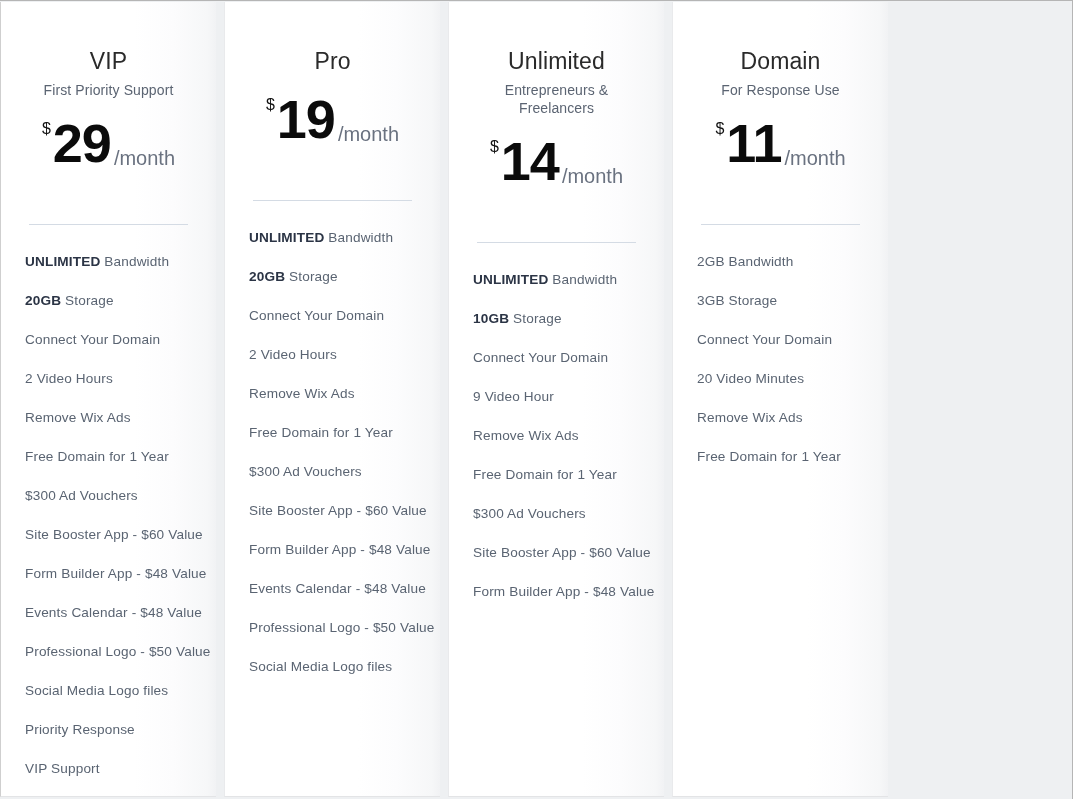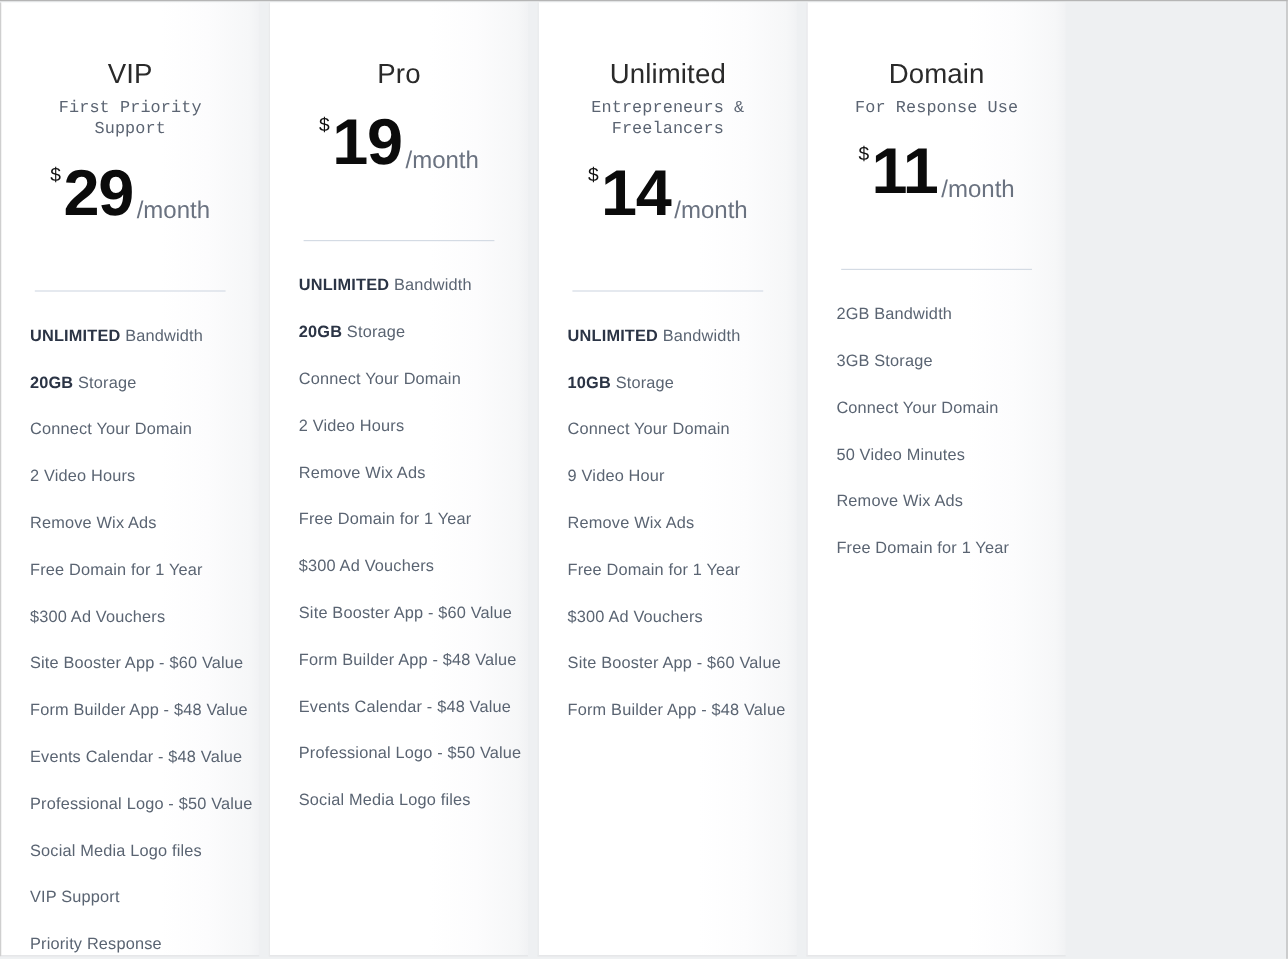--- a/index.html
+++ b/index.html
@@ -74,21 +74,20 @@
 
   .plan-subtitle {
     margin: 0;
     padding-top: 6px;
     text-align: center;
     font-size: 14px;
     font-weight: 400;
     line-height: 18px;
     color: #5b6472;
     letter-spacing: 0.1px;
-    font-family: Liberation Mono, monospace;
   }
 
   .price-block {
     display: flex;
     align-items: flex-start;
     justify-content: center;
     margin-top: 16px;
     height: 62px;
   }
   .price-currency {
@@ -163,22 +162,22 @@
             <li class="feature-item"><span>Connect Your Domain</span></li>
             <li class="feature-item"><span>2 Video Hours</span></li>
             <li class="feature-item"><span>Remove Wix Ads</span></li>
             <li class="feature-item"><span>Free Domain for 1 Year</span></li>
             <li class="feature-item"><span>$300 Ad Vouchers</span></li>
             <li class="feature-item"><span>Site Booster App - $60 Value</span></li>
             <li class="feature-item"><span>Form Builder App - $48 Value</span></li>
             <li class="feature-item"><span>Events Calendar - $48 Value</span></li>
             <li class="feature-item"><span>Professional Logo - $50 Value</span></li>
             <li class="feature-item"><span>Social Media Logo files</span></li>
+            <li class="feature-item"><span>Priority Response</span></li>
             <li class="feature-item"><span>VIP Support</span></li>
-            <li class="feature-item"><span>Priority Response</span></li>
           </ul>
         </div>
       </div>
       <div class="plan-card">
         <div class="card-inner">
           <h2 class="plan-title">Pro</h2>
           <div class="price-block">
             <span class="price-currency">$</span>
             <span class="price-amount">19</span>
             <span class="price-period">/month</span>
@@ -230,20 +229,20 @@
           <div class="price-block">
             <span class="price-currency">$</span>
             <span class="price-amount">11</span>
             <span class="price-period">/month</span>
           </div>
           <div class="divider"></div>
           <ul class="features">
             <li class="feature-item"><span>2GB Bandwidth</span></li>
             <li class="feature-item"><span>3GB Storage</span></li>
             <li class="feature-item"><span>Connect Your Domain</span></li>
-            <li class="feature-item"><span>50 Video Minutes</span></li>
+            <li class="feature-item"><span>20 Video Minutes</span></li>
             <li class="feature-item"><span>Remove Wix Ads</span></li>
             <li class="feature-item"><span>Free Domain for 1 Year</span></li>
           </ul>
         </div>
       </div>
     </div>
 </div>
 
 </body></html>

